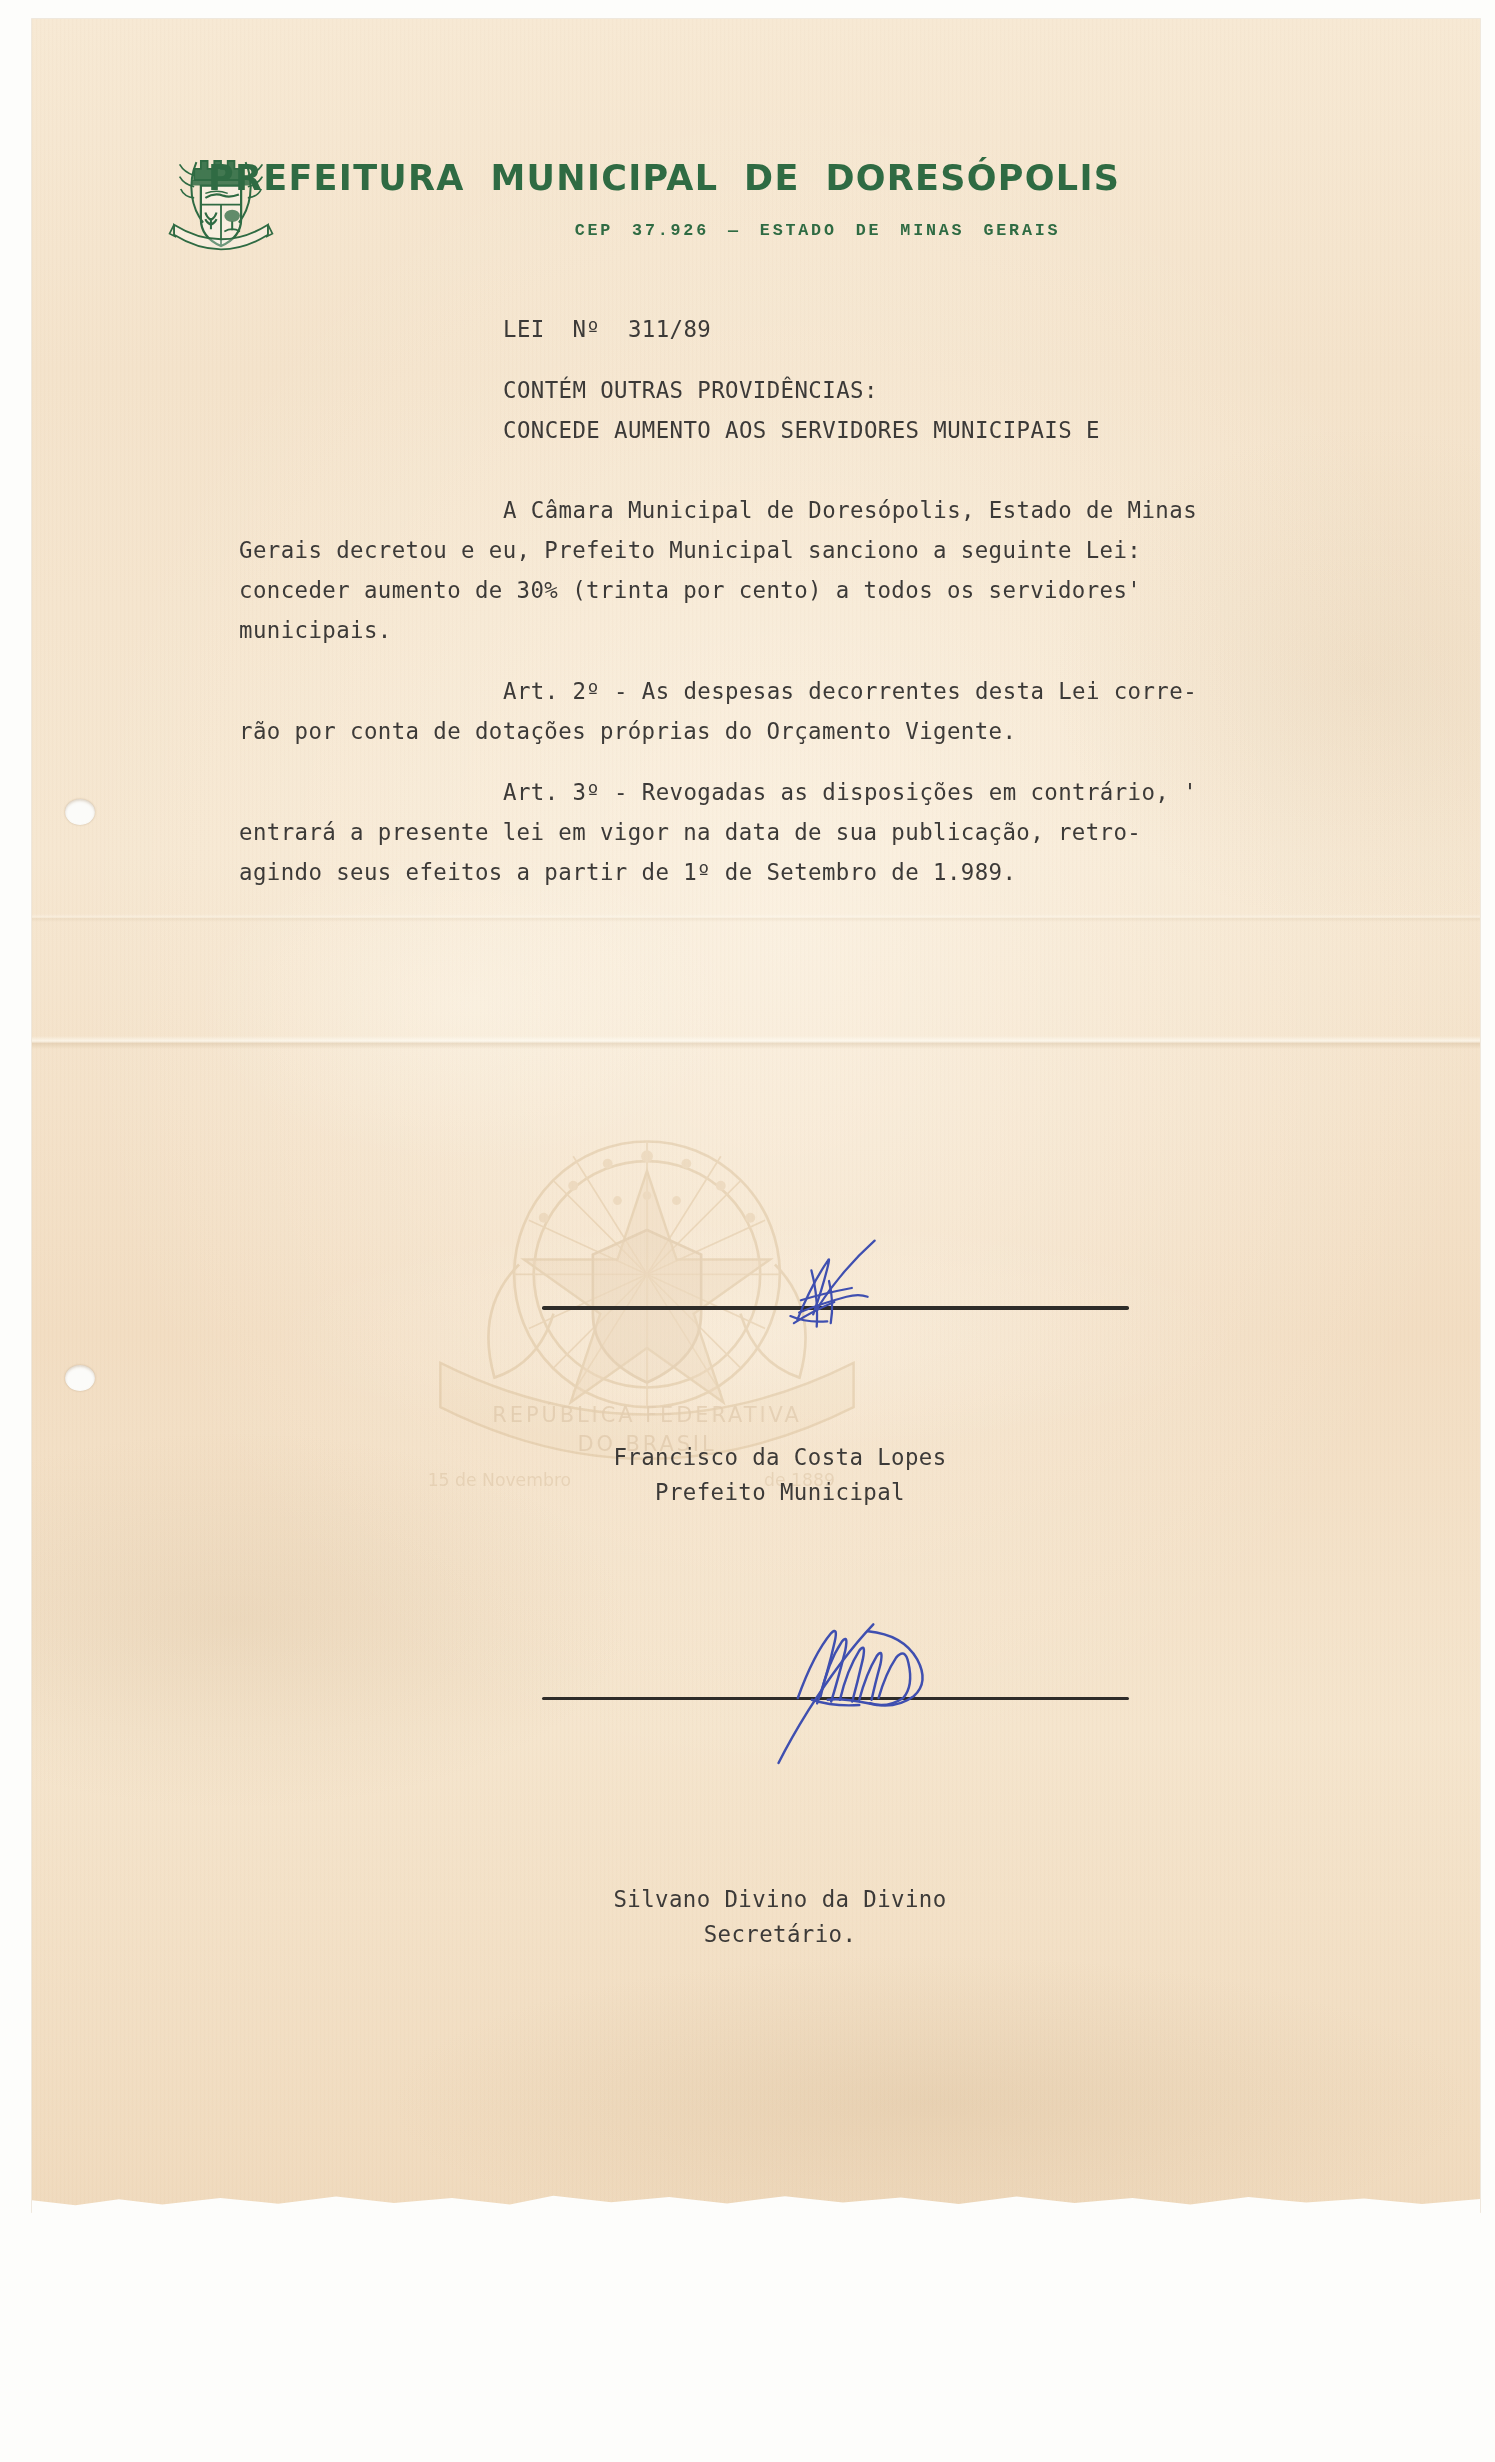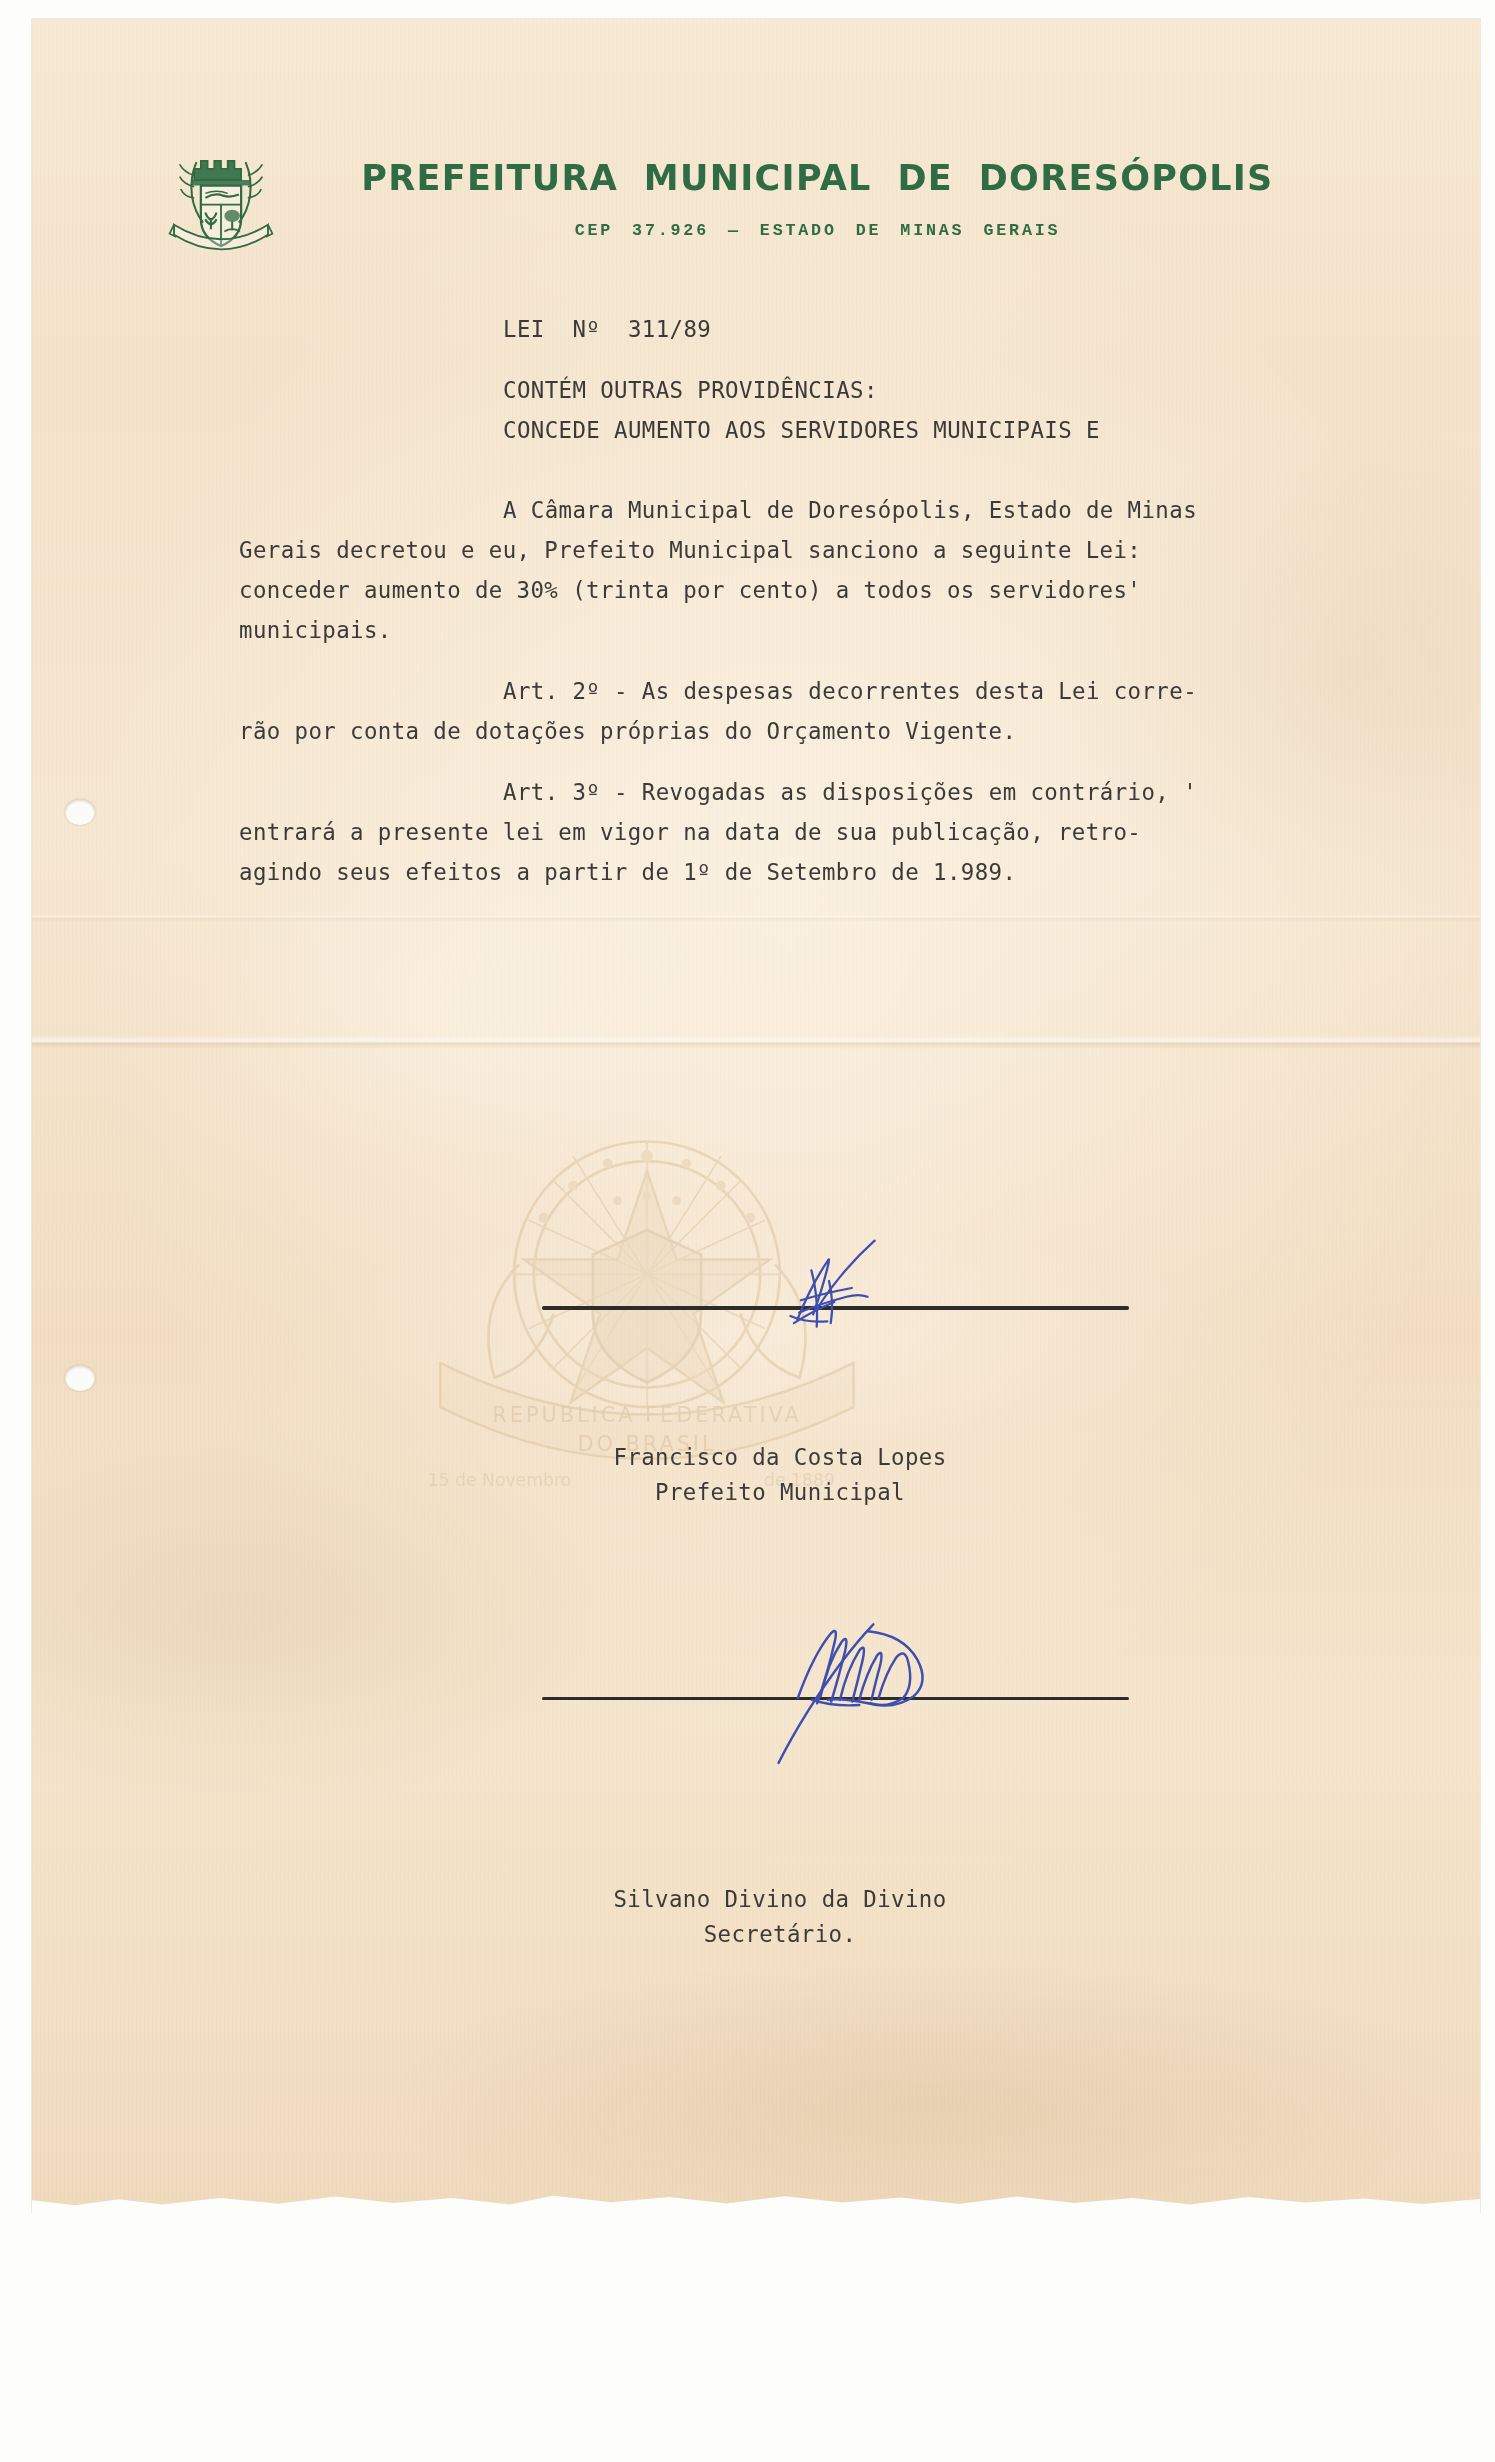--- a/index.html
+++ b/index.html
@@ -127,21 +127,21 @@
     left: 132px;
     top: 0px;
     width: 114px;
     height: 123px;
   }
   #lh-title {
     position: absolute;
     left: 176px;
     right: 53px;
     top: 16px;
-    text-align: center;
+    text-align: left;
     font-family: "DejaVu Sans", sans-serif;
     font-weight: 700;
     font-size: 35px;
     letter-spacing: 1.3px;
     word-spacing: 12.3px;
     color: #2f6b43;
     white-space: nowrap;
   }
   #lh-sub {
     position: absolute;

